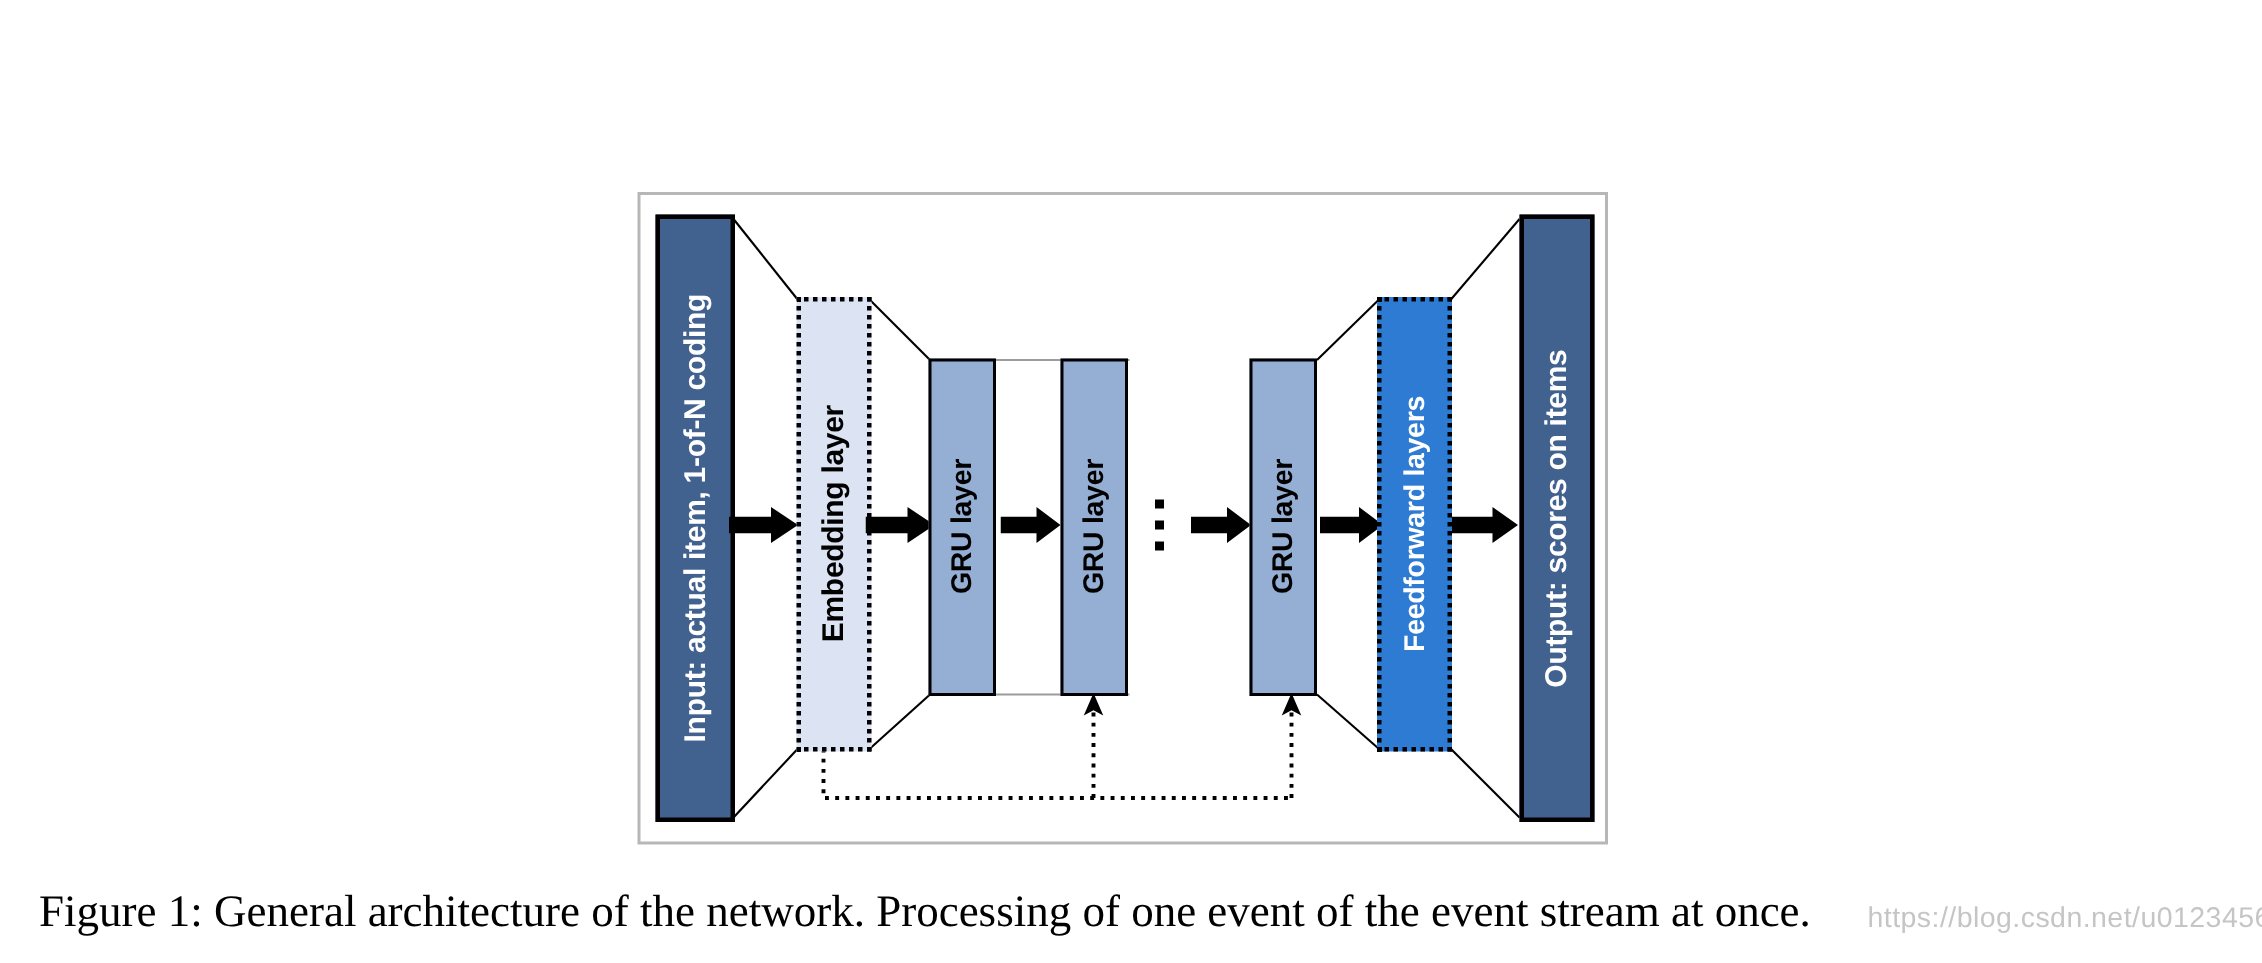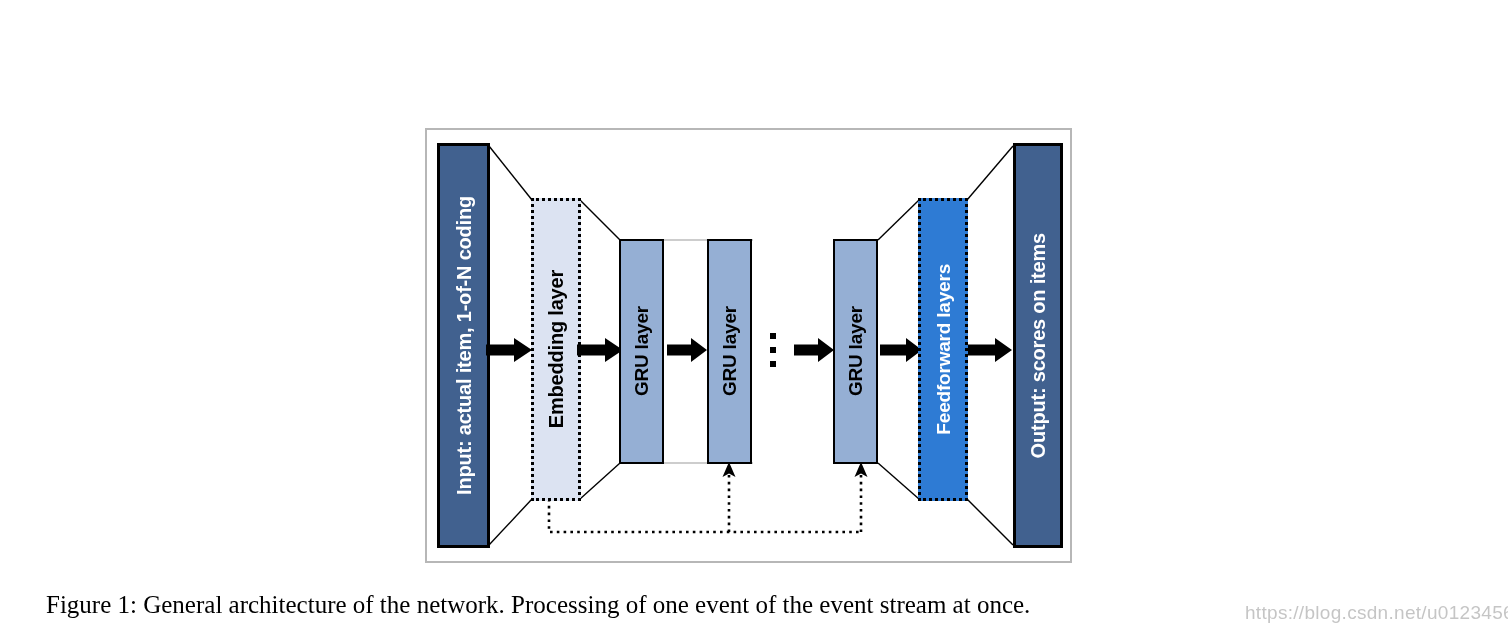--- a/index.html
+++ b/index.html
@@ -128,25 +128,24 @@
     background: #000000;
   }
 
   
   #caption {
     position: absolute;
     left: 26px;
     top: 592px;
     width: 1460px;
     font-family: "Liberation Serif", serif;
-    font-size: 25px;
+    font-size: 30px;
     line-height: 1.05;
     color: #000000;
     white-space: nowrap;
-    margin-left: 20px;
   }
 
   
   #watermark {
     position: absolute;
     left: 1245px;
     top: 602px;
     font-family: "Liberation Sans", sans-serif;
     font-size: 19px;
     color: rgba(150,150,150,0.55);

